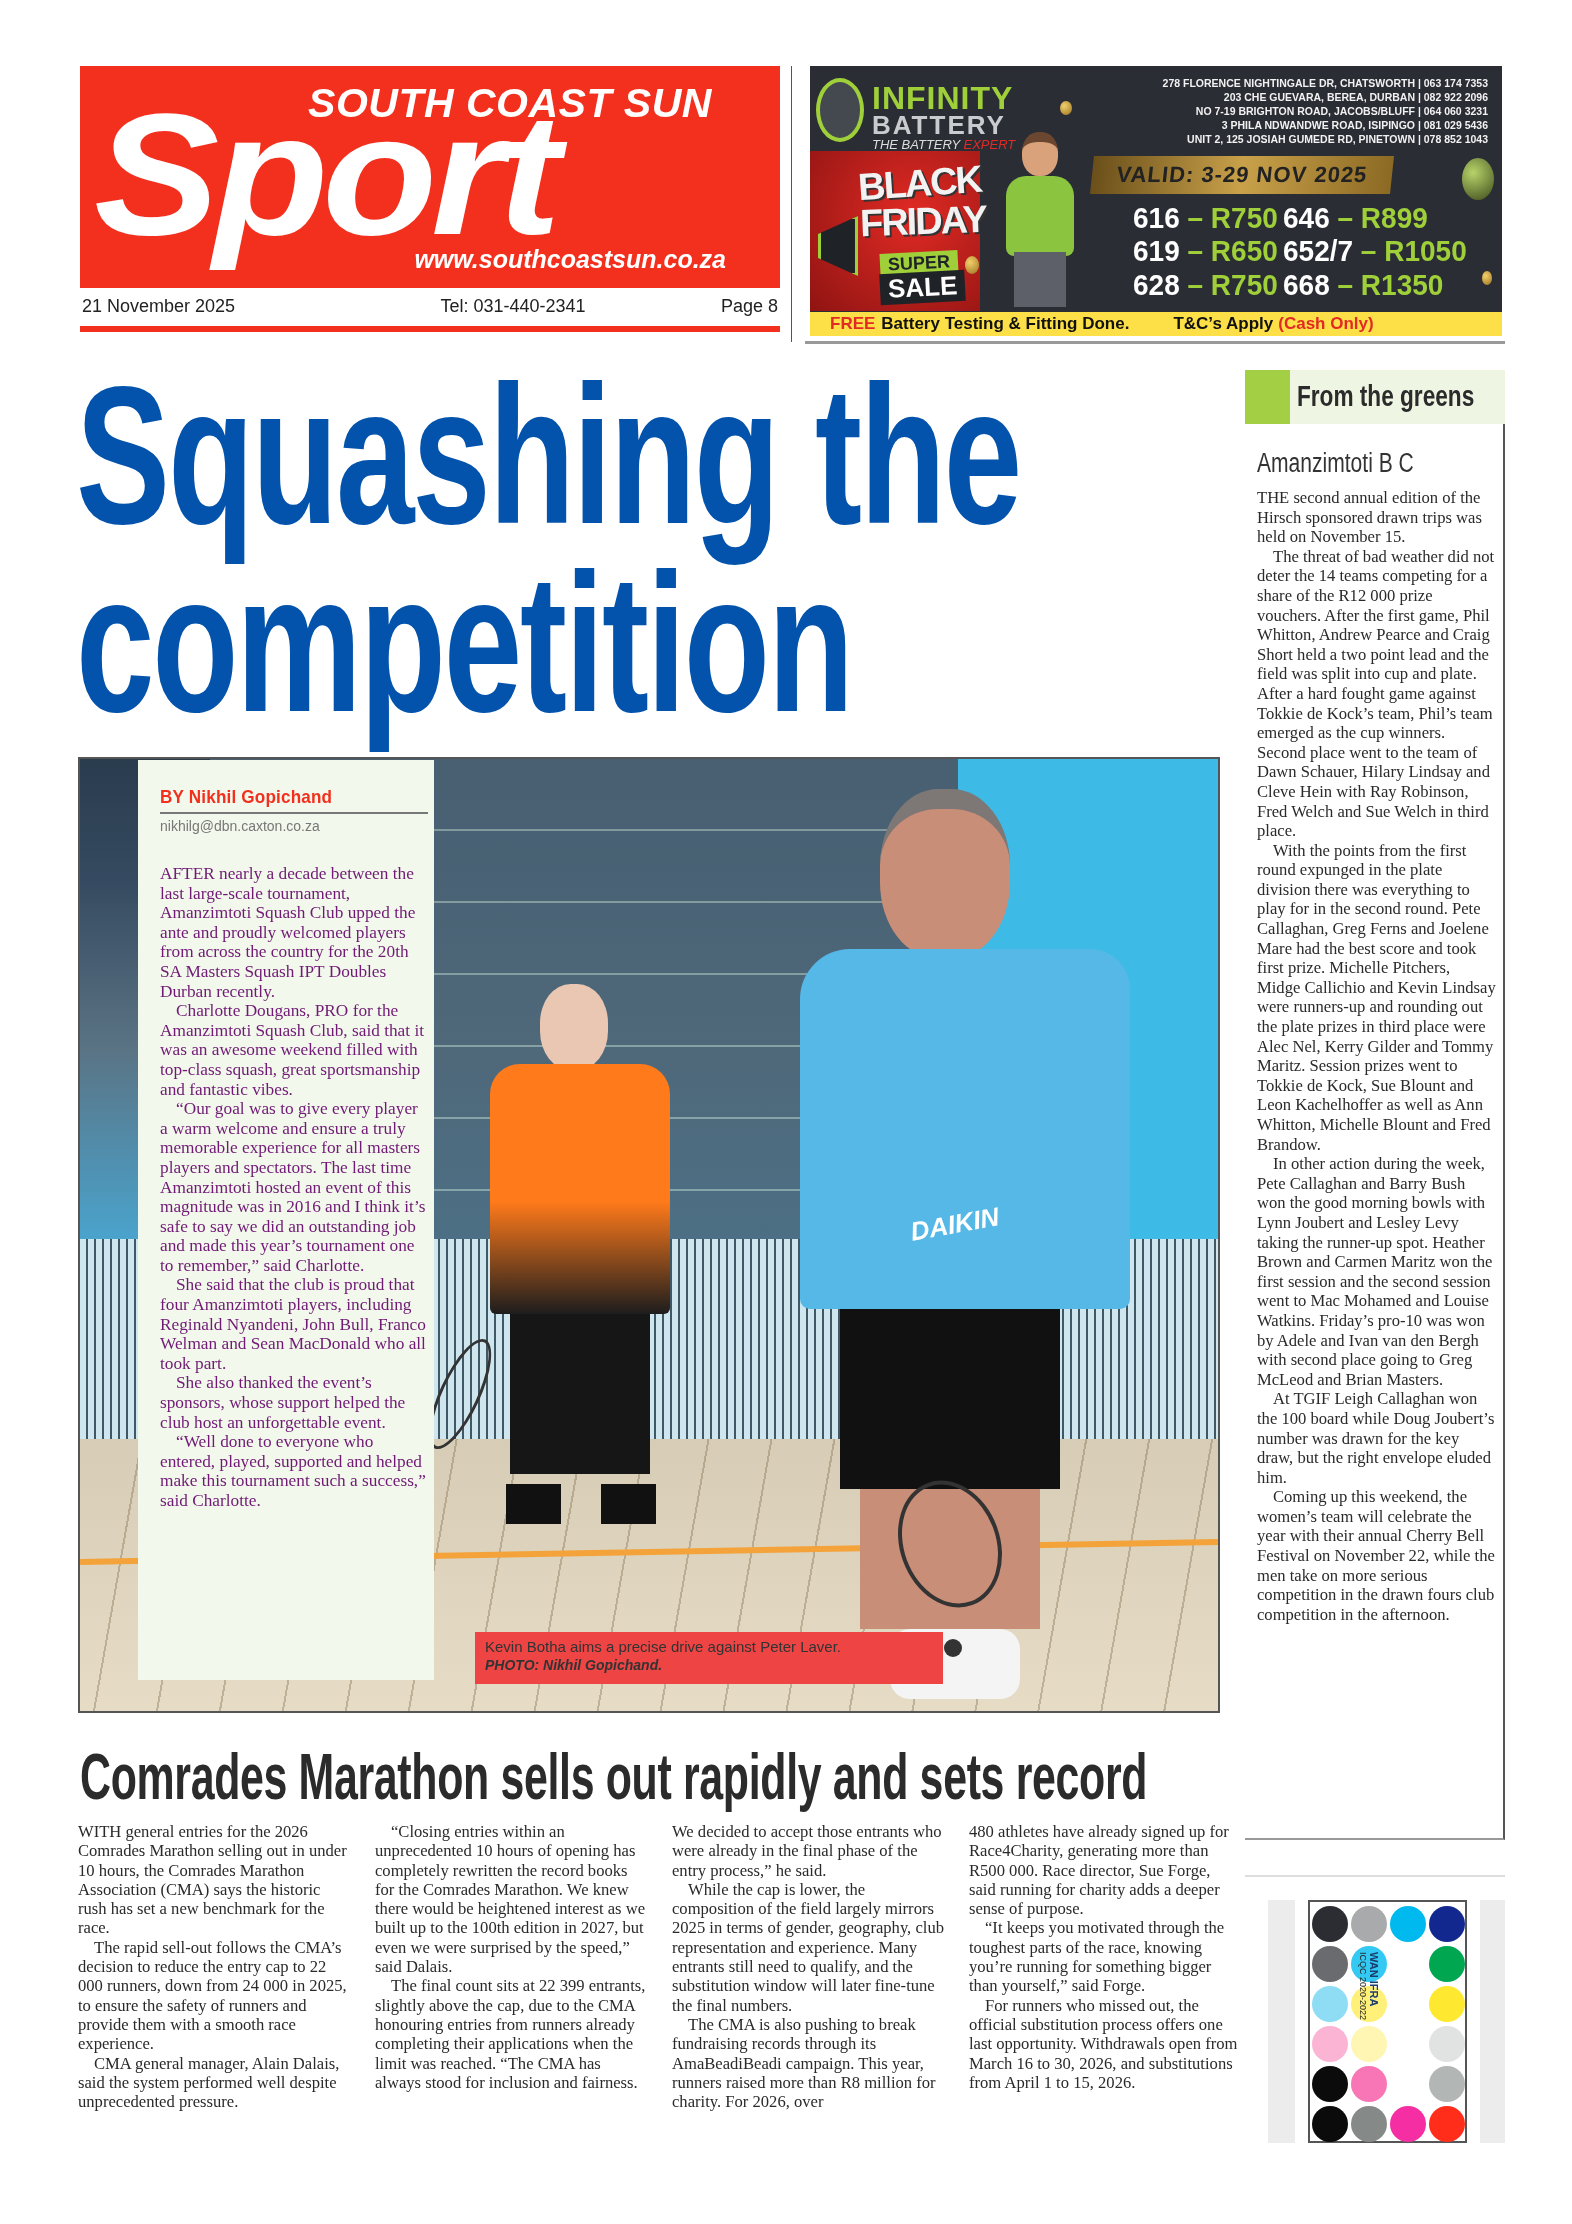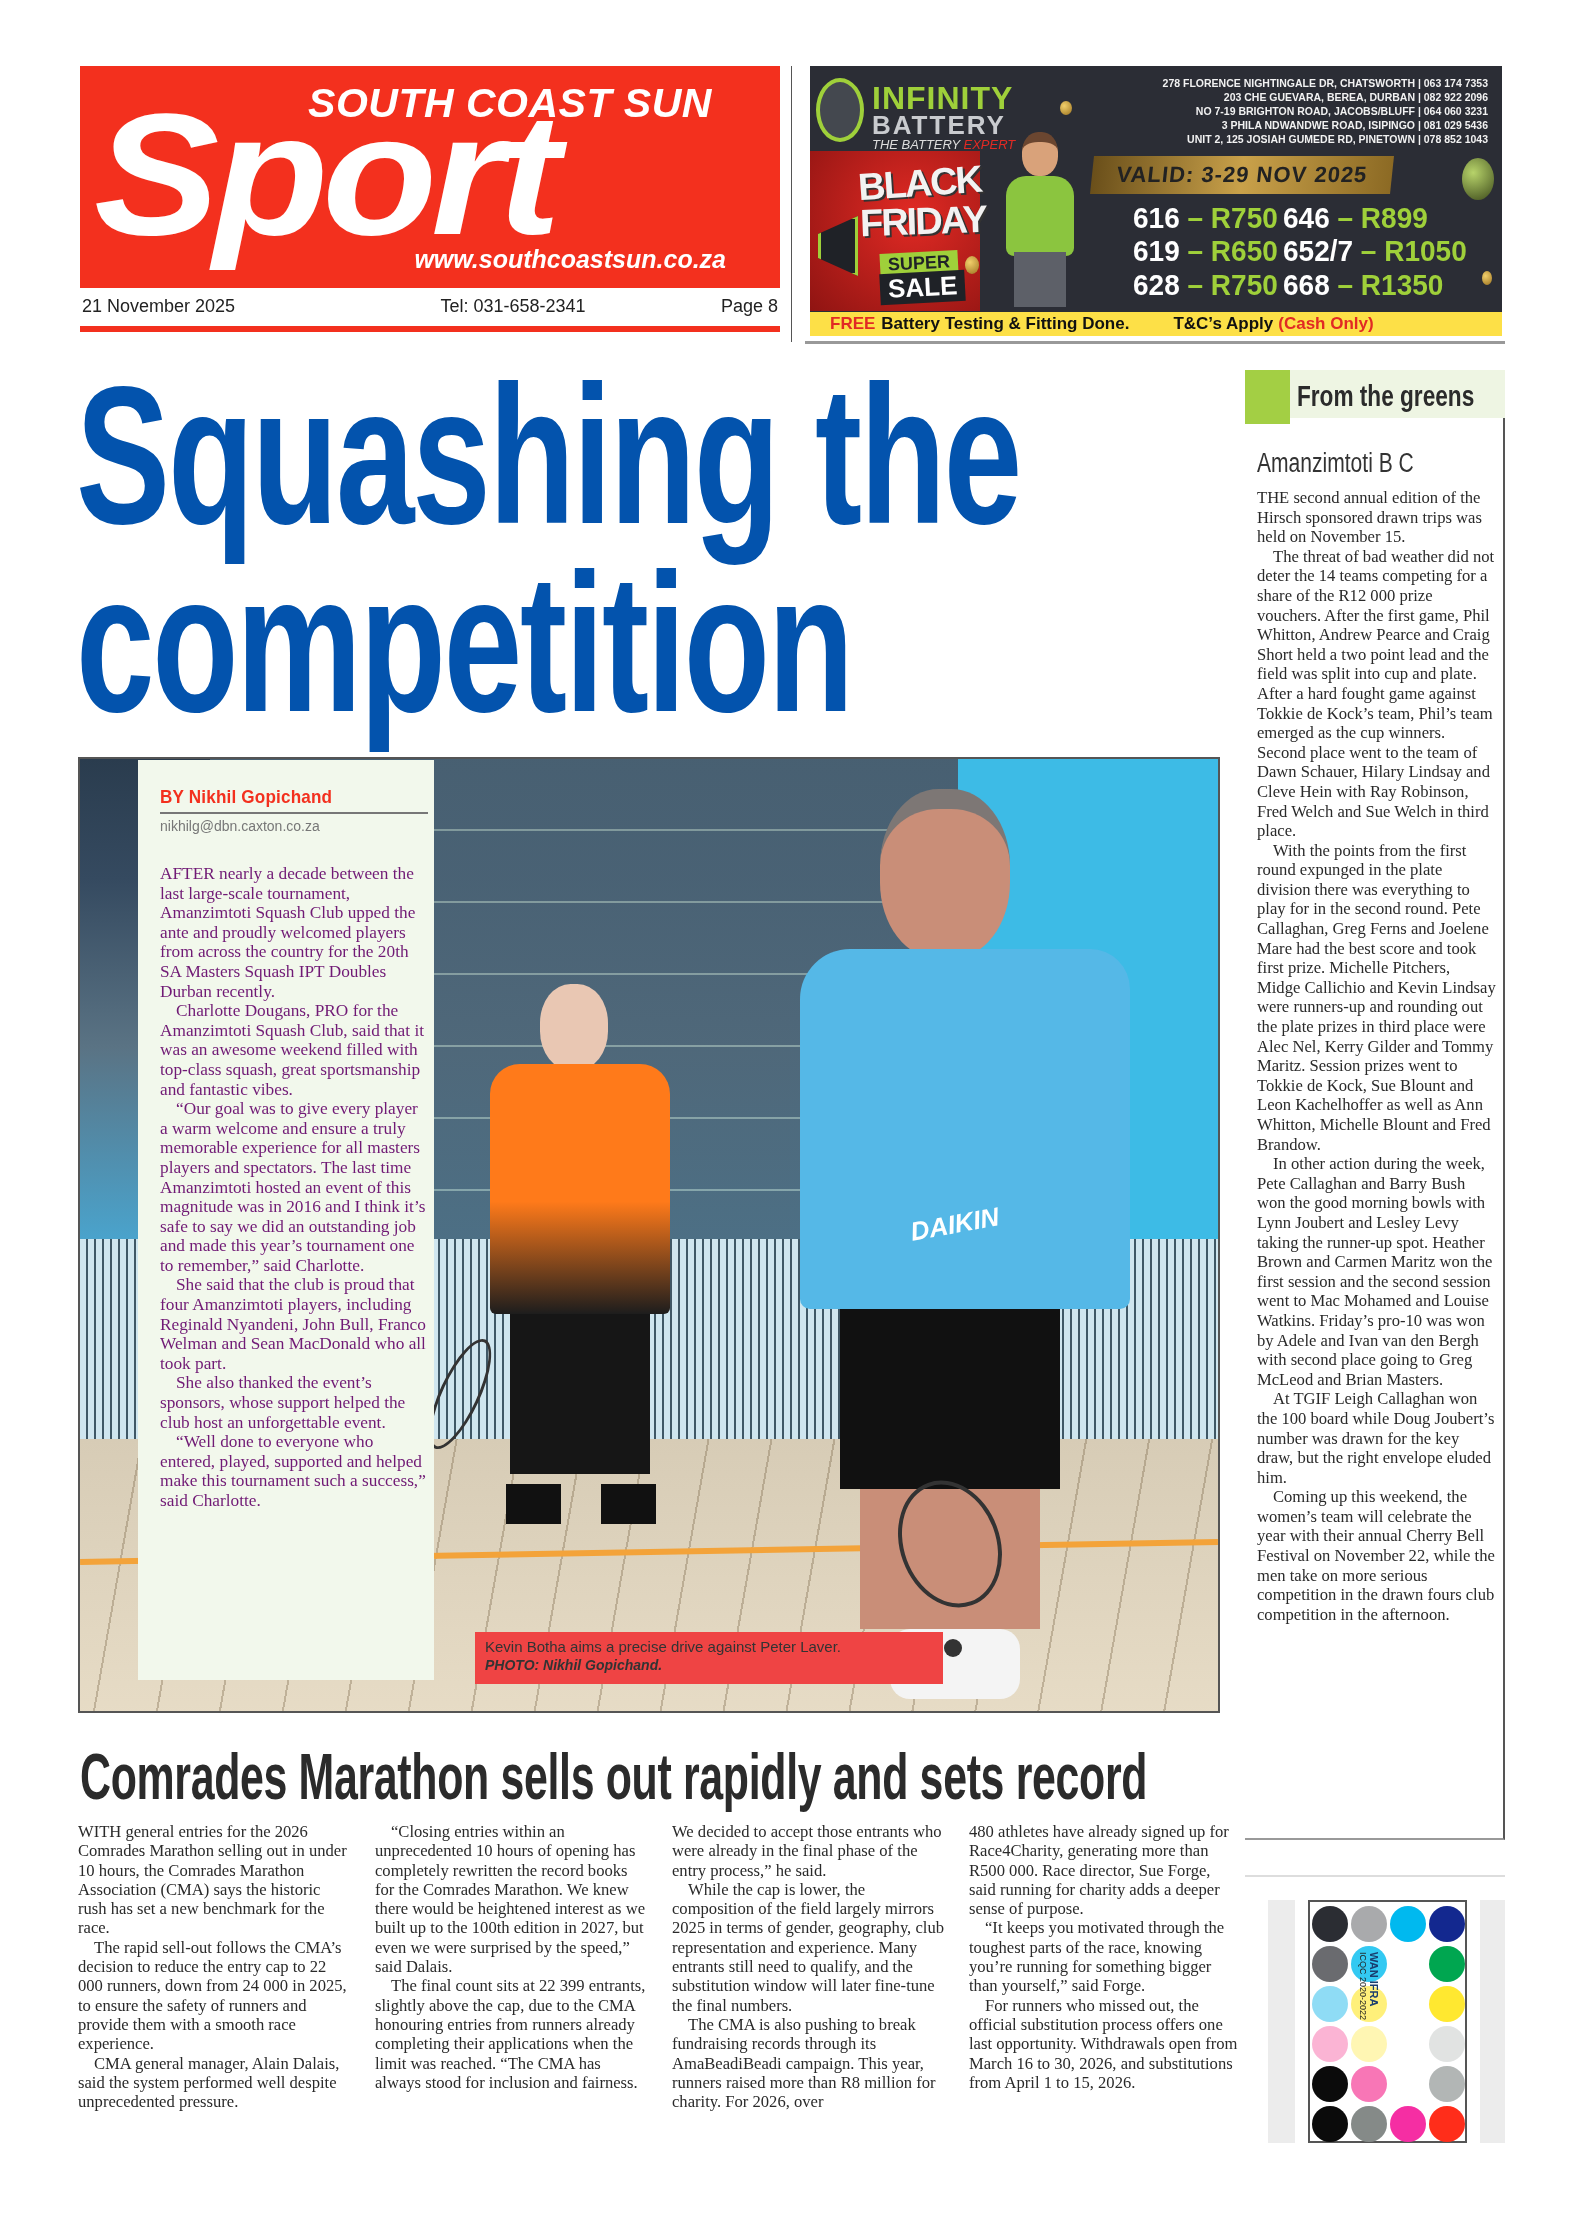--- a/index.html
+++ b/index.html
@@ -87,21 +87,21 @@
   .caption .credit { font-weight: bold; font-style: italic; font-size: 14px; }
 
   
   .comrades-head { position: absolute; left: 80px; top: 1740px; font-family: "Liberation Sans", sans-serif; font-size: 64px; color: #2b2b2b; transform: scaleX(0.67); transform-origin: left top; white-space: nowrap; letter-spacing: -0.5px; }
   .comrades-cols { position: absolute; left: 78px; top: 1822px; width: 1162px; display: grid; grid-template-columns: 272px 272px 272px 272px; column-gap: 25px; font-size: 16.6px; line-height: 19.3px; color: #2a2a2a; }
   .comrades-cols p { text-indent: 16px; }
   .comrades-cols p.first, .comrades-cols p.cont { text-indent: 0; }
 
   
   .greens-box { position: absolute; left: 1245px; top: 370px; width: 260px; height: 1470px; border-right: 2px solid #555; border-bottom: 2px solid #999; }
-  .greens-header { position: absolute; left: 0; top: 0; width: 260px; height: 48px; background: #eef5e3; }
+  .greens-header { position: absolute; left: 0; top: 0; width: 260px; height: 54px; background: #eef5e3; }
   .greens-header .bar { position: absolute; left: 0; top: 0; width: 45px; height: 54px; background: #a3cf44; }
   .greens-header .title { position: absolute; left: 52px; top: 10px; font-family: "Liberation Sans", sans-serif; font-weight: bold; font-size: 29px; color: #2b2b2b; transform: scaleX(0.78); transform-origin: left; white-space: nowrap; }
   .greens-sub { position: absolute; left: 12px; top: 78px; font-family: "Liberation Sans", sans-serif; font-size: 27px; color: #333; transform: scaleX(0.78); transform-origin: left; white-space: nowrap; }
   .greens-body { position: absolute; left: 12px; top: 118px; width: 240px; font-size: 16.6px; line-height: 19.6px; color: #2a2a2a; }
   .greens-body p { text-indent: 16px; }
   .greens-body p.first { text-indent: 0; }
 
   
   .colorbar { position: absolute; left: 1245px; top: 1875px; width: 260px; height: 270px; border-top: 2px solid #ddd; }
   .colorbar .gray1 { position: absolute; left: 23px; top: 23px; width: 27px; height: 243px; background: #ececec; }
@@ -115,21 +115,21 @@
 </head>
 <body>
 
 <div class="masthead">
   <div class="pub">SOUTH COAST SUN</div>
   <div class="sport">Sport</div>
   <div class="url">www.southcoastsun.co.za</div>
 </div>
 <div class="dateline">
   <span>21 November 2025</span>
-  <span class="tel">Tel: 031-658-2341</span>
+  <span class="tel">Tel: 031-440-2341</span>
   <span>Page 8</span>
 </div>
 <div class="redrule"></div>
 <div class="vsep"></div>
 <div class="hrule-top"></div>
 
 <div class="ad">
   <div class="red-burst"></div>
   <div class="logo-circle"></div>
   <div class="brand1">INFINITY</div>

